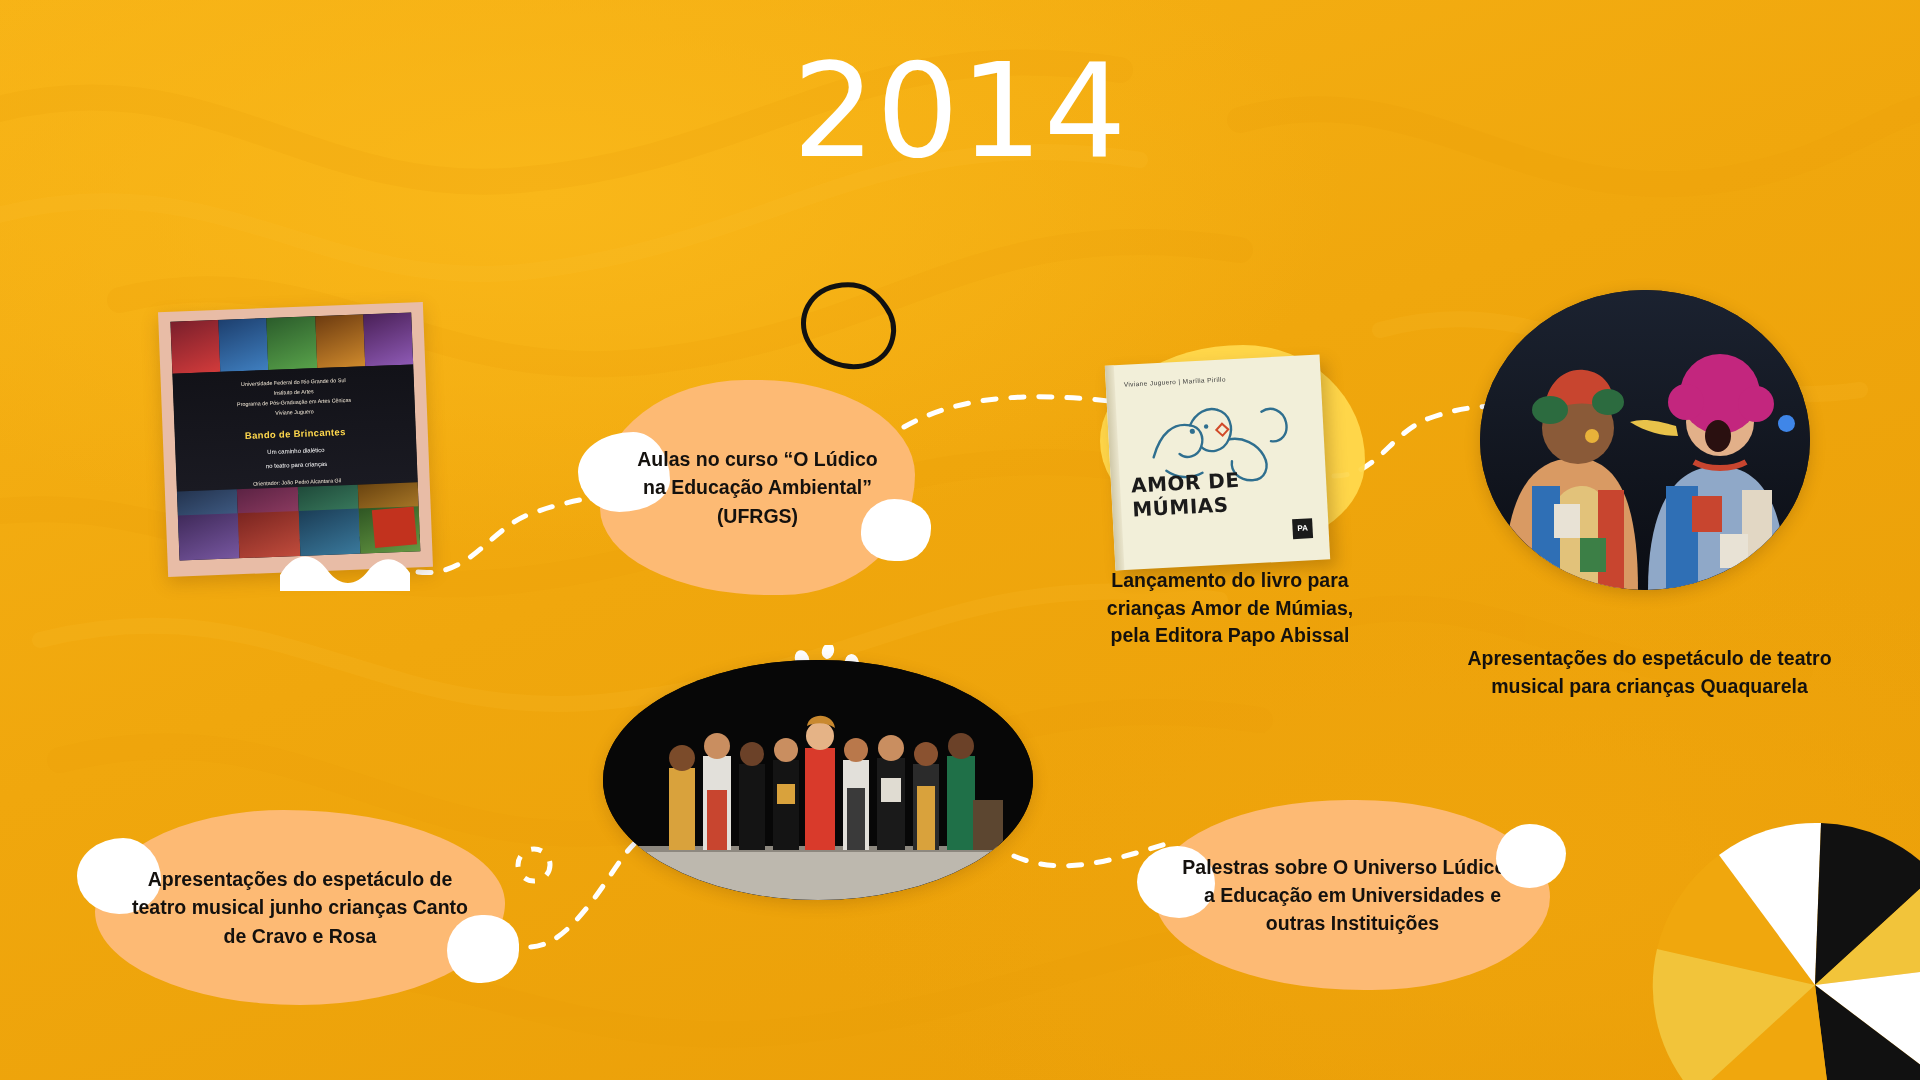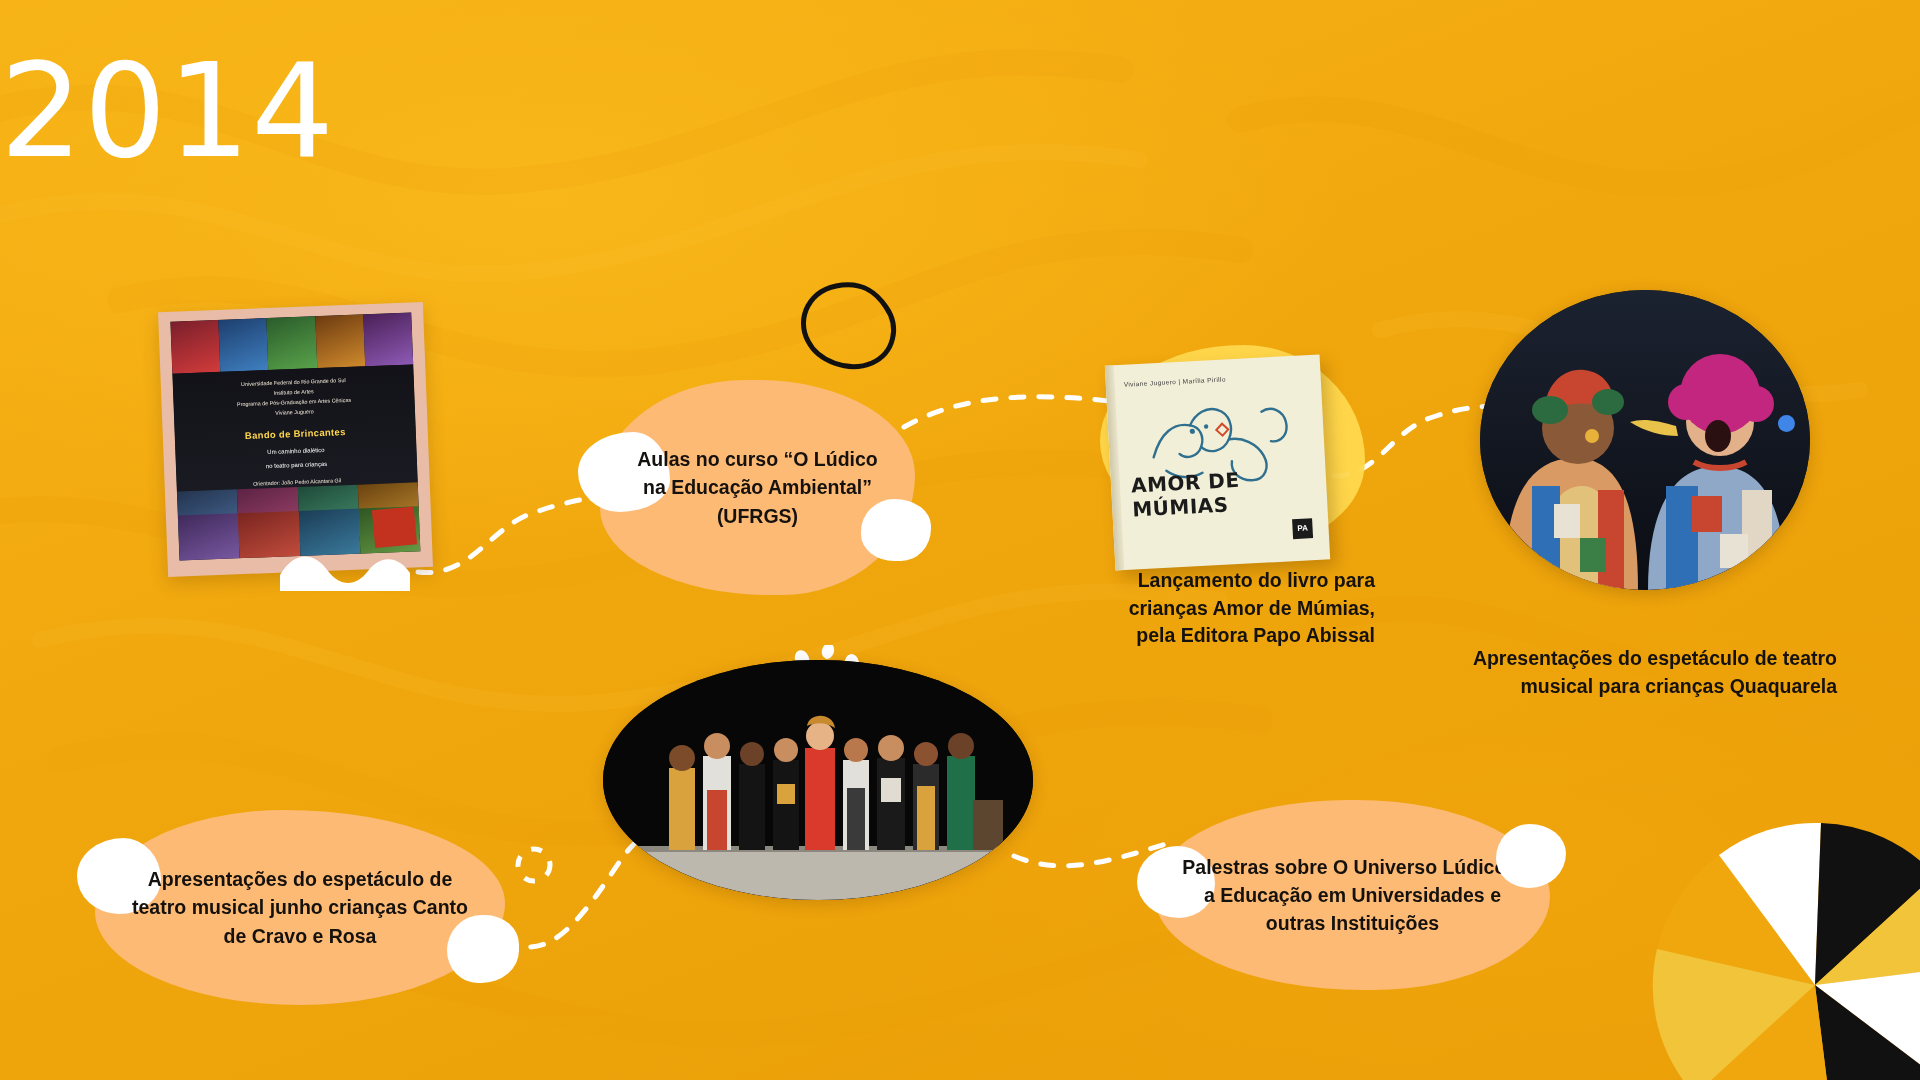--- a/index.html
+++ b/index.html
@@ -29,37 +29,37 @@
     inset: 0;
     opacity: .30;
   }
 
   
   #year {
     position: absolute;
     left: 0;
     right: 0;
     top: 46px;
-    text-align: left;
+    text-align: center;
     color: #FFFFFF;
     font-size: 130px;
     line-height: 1;
     font-weight: 400;
     letter-spacing: 1px;
     font-family: "DejaVu Sans", sans-serif;
   }
 
   
   .caption {
     position: absolute;
     color: #14110E;
     font-weight: 700;
     font-size: 19.5px;
     line-height: 1.42;
-    text-align: right;
+    text-align: center;
   }
 
   
   .blob {
     position: absolute;
     background: #fdba74;
   }
   .blob .blob-text {
     position: absolute;
     inset: 0;

